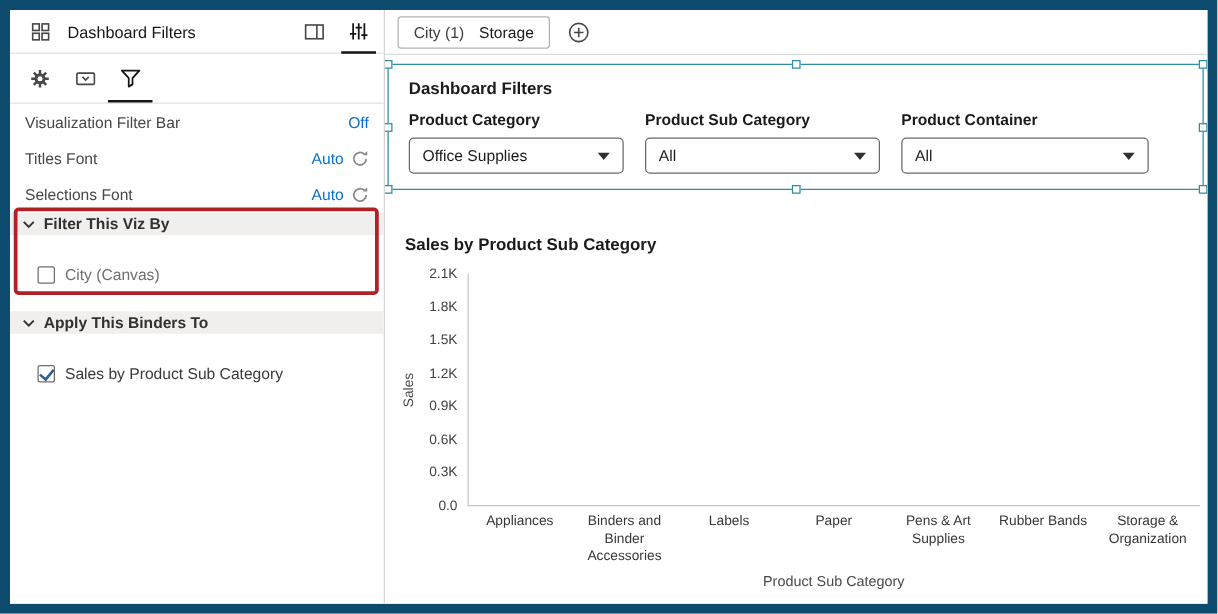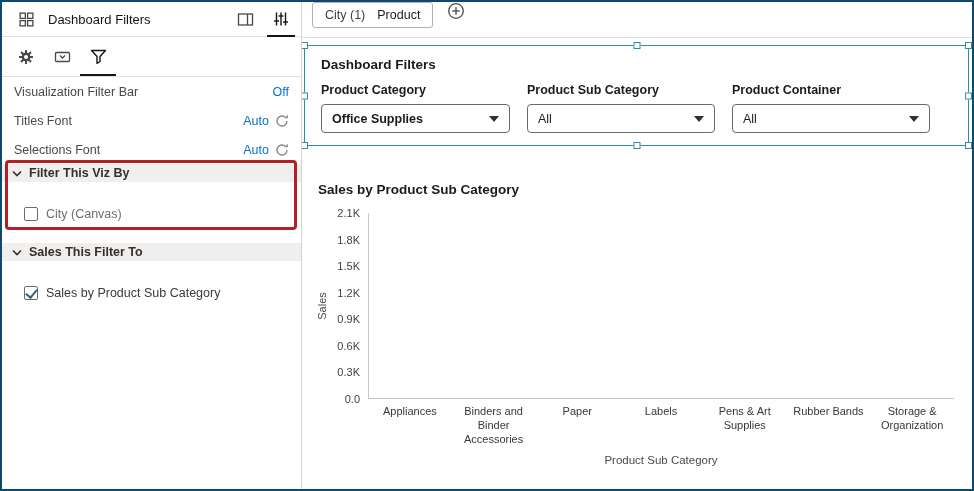--- a/index.html
+++ b/index.html
@@ -1,17 +1,17 @@
 <!DOCTYPE html>
 <html><head>
 <meta charset="utf-8">
 <style>
   * { box-sizing: border-box; }
   html,body { margin:0; padding:0; background:#e9e9e9; font-family:"Liberation Sans", sans-serif; }
-  .window { width:974px; height:491px; border:2px solid #0c4a6e; background:#fff; display:flex; position:relative; overflow:hidden; }
+  .window { width:974px; height:491px; border:8px solid #0c4a6e; background:#fff; display:flex; position:relative; overflow:hidden; }
 
   
   .sidebar { width:300px; min-width:300px; border-right:1px solid #d6d4d2; position:relative; background:#fff; }
   .sb-header { height:35px; border-bottom:1px solid #e3e1df; display:flex; align-items:center; gap:8px; padding:0 6px 0 10px; }
   .sb-title { font-size:13px; color:#161513; flex:1; }
   .hicon { height:35px; width:28px; display:flex; align-items:center; justify-content:center; cursor:pointer; }
   .hicon.active { box-shadow: inset 0 -2px 0 #161513; }
   .sb-tabs { height:40px; border-bottom:1px solid #e3e1df; display:flex; align-items:stretch; padding-left:6px; }
   .tab { width:36px; display:flex; align-items:center; justify-content:center; cursor:pointer; }
   .tab.active { box-shadow: inset 0 -2px 0 #161513; }
@@ -27,21 +27,21 @@
   .section-item { height:30px; display:flex; align-items:center; gap:8px; padding:0 10px 0 22px; cursor:pointer; }
   .checkbox { width:14px; height:14px; min-width:14px; border:1px solid #6f6d6b; border-radius:2px; background:#fff; position:relative; }
   .checkbox.checked::after { content:""; position:absolute; left:3px; top:0; width:5px; height:9px; border:solid #2f5e88; border-width:0 2px 2px 0; transform:rotate(40deg); }
   .item-label { font-size:12.5px; color:#3c3a38; white-space:nowrap; }
   .muted-items .item-label { color:#716f6d; }
 
   .red-box { position:absolute; left:3px; top:158px; width:292px; height:70px; border:3px solid #ad2127; border-radius:4px; pointer-events:none; z-index:5; }
 
   
   .main { flex:1; display:flex; flex-direction:column; min-width:0; background:#fff; }
-  .topbar { height:36px; border-bottom:1px solid #dcdad8; display:flex; align-items:flex-start; gap:14px; padding:0 10px; }
+  .topbar { height:36px; border-bottom:1px solid #dcdad8; display:flex; align-items:center; gap:14px; padding:0 10px; }
   .pill { border:1px solid #b3b1af; border-radius:3px; height:26px; display:flex; align-items:center; gap:12px; padding:0 12px; font-size:12.5px; cursor:pointer; background:#fff; }
   .pill-name { color:#403e3c; }
   .pill-value { color:#1c1b1a; }
   .plus-btn { display:flex; align-items:center; cursor:pointer; }
 
   .content { flex:1; position:relative; padding:7px 3px 0 2px; overflow:hidden; }
 
   .filters-panel { position:relative; height:101px; border:1px solid #2e8ca8; background:#fff; }
   .handle { position:absolute; width:7px; height:7px; background:#fff; border:1px solid #2e8ca8; z-index:4; }
   .h-tl { left:-4px; top:-4px; } .h-tm { left:50%; transform:translateX(-50%); top:-4px; } .h-tr { right:-4px; top:-4px; }
@@ -179,39 +179,39 @@
             <span class="item-label">City (Canvas)</span>
           </div>
         </div>
     </div>
 
     <div>
       <div class="section-header">
         <svg width="10" height="7" viewBox="0 0 10 7">
             <polyline points="1,1.5 5,5.5 9,1.5" fill="none" stroke="#33302e" stroke-width="1.6"></polyline>
           </svg>
-        <span>Sales This Filter To</span>
+        <span>Apply This Binders To</span>
       </div>
       <div class="section-items">
           <div class="section-item">
             <span class="checkbox checked"></span>
             <span class="item-label">Sales by Product Sub Category</span>
           </div>
         </div>
     </div>
 
     <div class="red-box"></div>
   </aside>
 
   <main class="main">
 
     <div class="topbar">
       <div class="pill">
         <span class="pill-name">City (1)</span>
-        <span class="pill-value">Product</span>
+        <span class="pill-value">Storage</span>
       </div>
       <span class="plus-btn">
         <svg width="18" height="18" viewBox="0 0 18 18">
             <circle cx="9" cy="9" r="7.3" fill="none" stroke="#4a4846" stroke-width="1.3"></circle>
             <line x1="9" y1="5.2" x2="9" y2="12.8" stroke="#4a4846" stroke-width="1.3"></line>
             <line x1="5.2" y1="9" x2="12.8" y2="9" stroke="#4a4846" stroke-width="1.3"></line>
           </svg>
       </span>
     </div>
 
@@ -224,21 +224,21 @@
         <span class="handle h-ml"></span>
         <span class="handle h-mr"></span>
         <span class="handle h-bl"></span>
         <span class="handle h-bm"></span>
         <span class="handle h-br"></span>
         <div class="panel-inner">
           <div class="panel-title">Dashboard Filters</div>
           <div class="filters-row">
               <div class="filter-control">
                 <div class="filter-label">Product Category</div>
-                <div class="dropdown" style="width: 189px; font-weight: bold;">
+                <div class="dropdown" style="width: 172px;">
                   <span class="dd-value">Office Supplies</span>
                   <svg width="10" height="6" viewBox="0 0 10 6">
                     <path d="M0 0 L10 0 L5 6 Z" fill="#33312f"></path>
                   </svg>
                 </div>
               </div>
               <div class="filter-control">
                 <div class="filter-label">Product Sub Category</div>
                 <div class="dropdown" style="width: 188px;">
                   <span class="dd-value">All</span>
@@ -296,22 +296,22 @@
                 <div class="bar-slot">
                   <div class="bar" style="height: 1.66667%; background: rgb(232, 131, 12);"></div>
                 </div>
                 <div class="bar-slot">
                   <div class="bar" style="height: 2.85714%; background: rgb(232, 131, 12);"></div>
                 </div>
               </div>
             <div class="xlabels">
                 <div class="xtick">Appliances</div>
                 <div class="xtick">Binders and Binder Accessories</div>
+                <div class="xtick">Labels</div>
                 <div class="xtick">Paper</div>
-                <div class="xtick">Labels</div>
                 <div class="xtick">Pens &amp; Art Supplies</div>
                 <div class="xtick">Rubber Bands</div>
                 <div class="xtick">Storage &amp; Organization</div>
               </div>
           </div>
         </div>
         <div class="x-axis-title">Product Sub Category</div>
       </div>
 
     </div>

